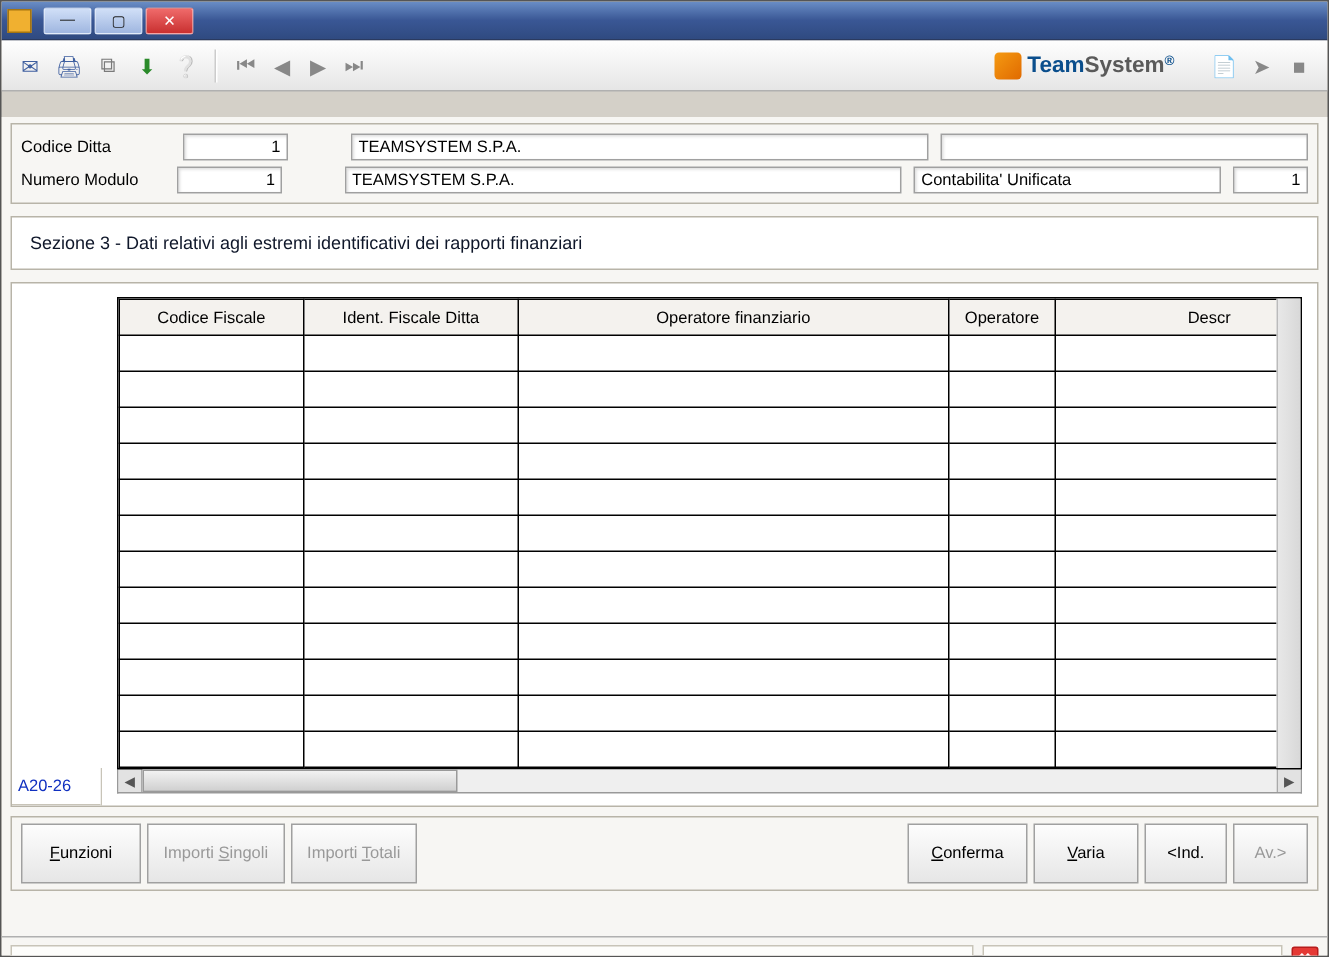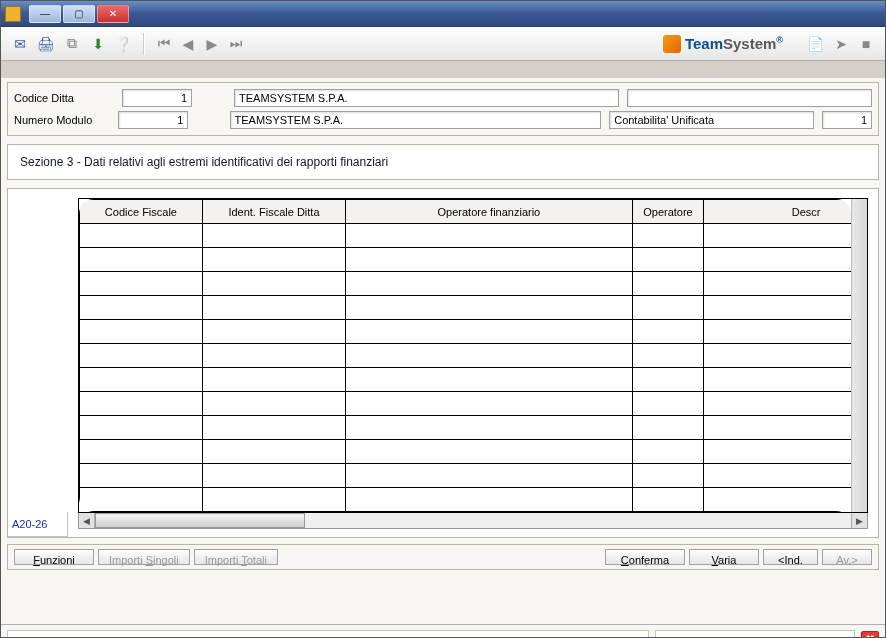--- a/index.html
+++ b/index.html
@@ -223,21 +223,21 @@
   display:flex;
   align-items:center;
   gap:4px;
 }
 .fbtn {
   border:1px solid #a0a0a0;
   background:linear-gradient(to bottom,#fdfdfd,#e6e6e6);
   padding:4px 10px;
   font:inherit;
   min-width:80px;
-  height:16px;
+  height:40px;
   cursor:pointer;
 }
 .fbtn[disabled] { color:#999; }
 .statusbar {
   height:30px;
   border-top:1px solid #b0b0b0;
   background:#f7f6f3;
   display:flex;
   align-items:center;
   padding:0 6px;
@@ -319,21 +319,21 @@
   <div class="section-box">
     <div class="section-title">Sezione 3 - Dati relativi agli estremi identificativi dei rapporti finanziari</div>
   </div>
 
   <div class="lower-box">
     <div class="side-tabs">
       <div class="side-tab">A20-26</div>
     </div>
     <div class="grid-wrap">
       <div class="grid-scroll">
-        <div style="flex:1;overflow:hidden;border-radius:15px;">
+        <div style="flex:1;overflow:hidden;">
         <table class="grid">
           <colgroup>
             <col style="width:120px">
                 <col style="width:140px">
                 <col style="width:280px">
                 <col style="width:70px">
                 <col style="width:200px">
           </colgroup>
           <thead>
             <tr>

